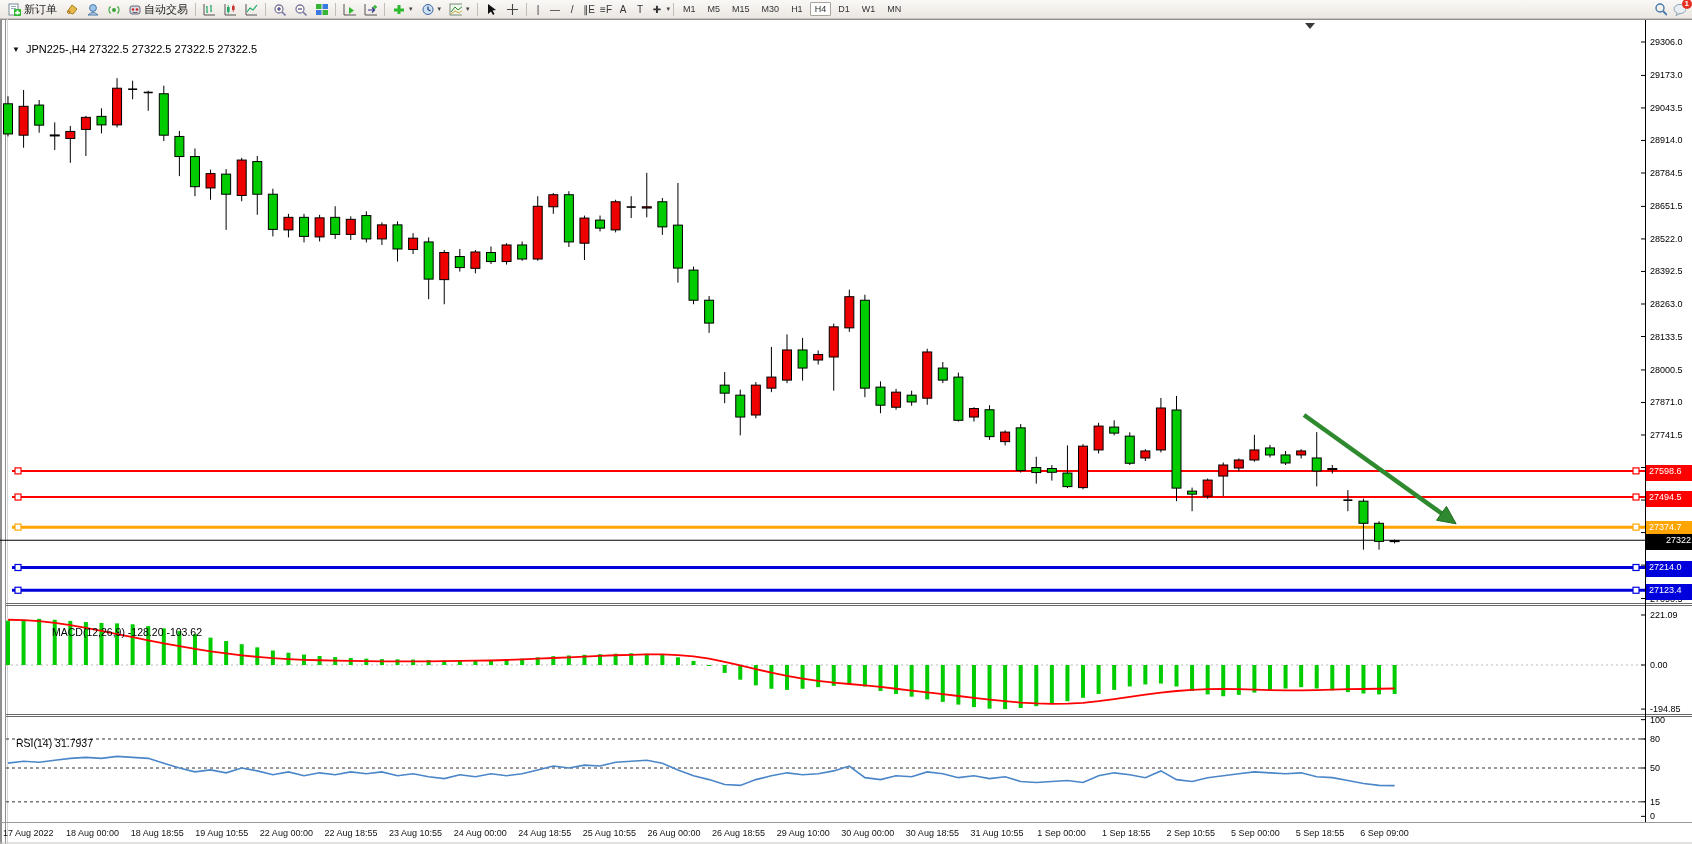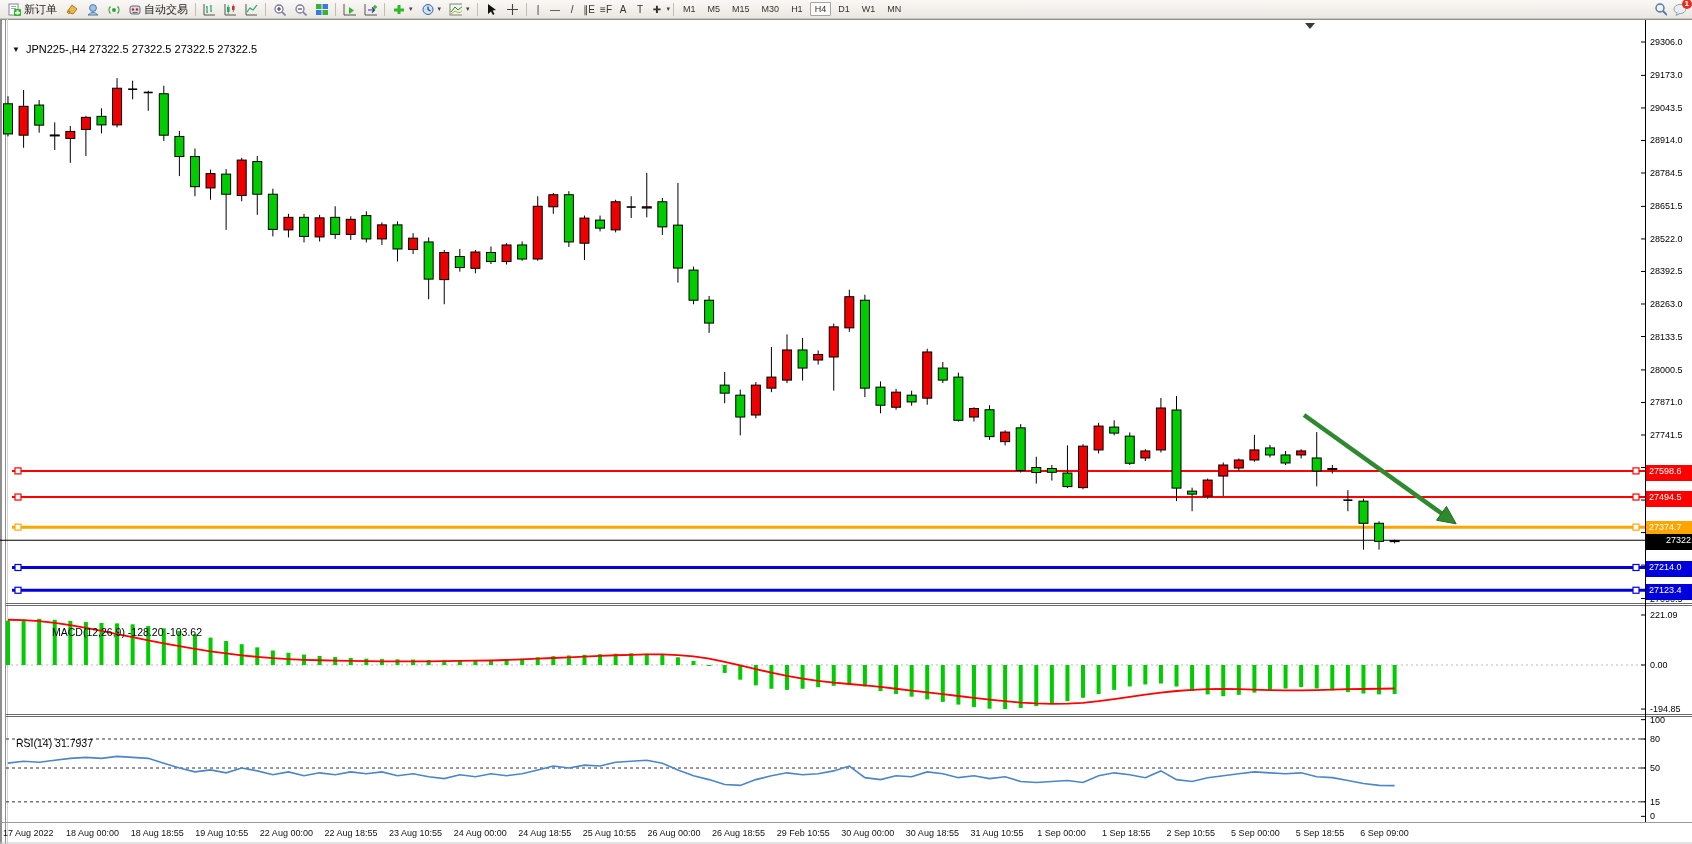--- a/index.html
+++ b/index.html
@@ -651,21 +651,21 @@
     <span class="tlabel" style="left: 157.2px;">18 Aug 18:55</span>
     <span class="tlabel" style="left: 221.8px;">19 Aug 10:55</span>
     <span class="tlabel" style="left: 286.4px;">22 Aug 00:00</span>
     <span class="tlabel" style="left: 351px;">22 Aug 18:55</span>
     <span class="tlabel" style="left: 415.6px;">23 Aug 10:55</span>
     <span class="tlabel" style="left: 480.2px;">24 Aug 00:00</span>
     <span class="tlabel" style="left: 544.8px;">24 Aug 18:55</span>
     <span class="tlabel" style="left: 609.4px;">25 Aug 10:55</span>
     <span class="tlabel" style="left: 674px;">26 Aug 00:00</span>
     <span class="tlabel" style="left: 738.6px; text-align: right;">26 Aug 18:55</span>
-    <span class="tlabel" style="left: 803.2px;">29 Feb 10:55</span>
+    <span class="tlabel" style="left: 803.2px;">29 Aug 10:00</span>
     <span class="tlabel" style="left: 867.8px;">30 Aug 00:00</span>
     <span class="tlabel" style="left: 932.4px;">30 Aug 18:55</span>
     <span class="tlabel" style="left: 997px;">31 Aug 10:55</span>
     <span class="tlabel" style="left: 1061.6px;">1 Sep 00:00</span>
     <span class="tlabel" style="left: 1126.2px;">1 Sep 18:55</span>
     <span class="tlabel" style="left: 1190.8px;">2 Sep 10:55</span>
     <span class="tlabel" style="left: 1255.4px;">5 Sep 00:00</span>
     <span class="tlabel" style="left: 1320px;">5 Sep 18:55</span>
     <span class="tlabel" style="left: 1384.6px;">6 Sep 09:00</span>
   </div>

